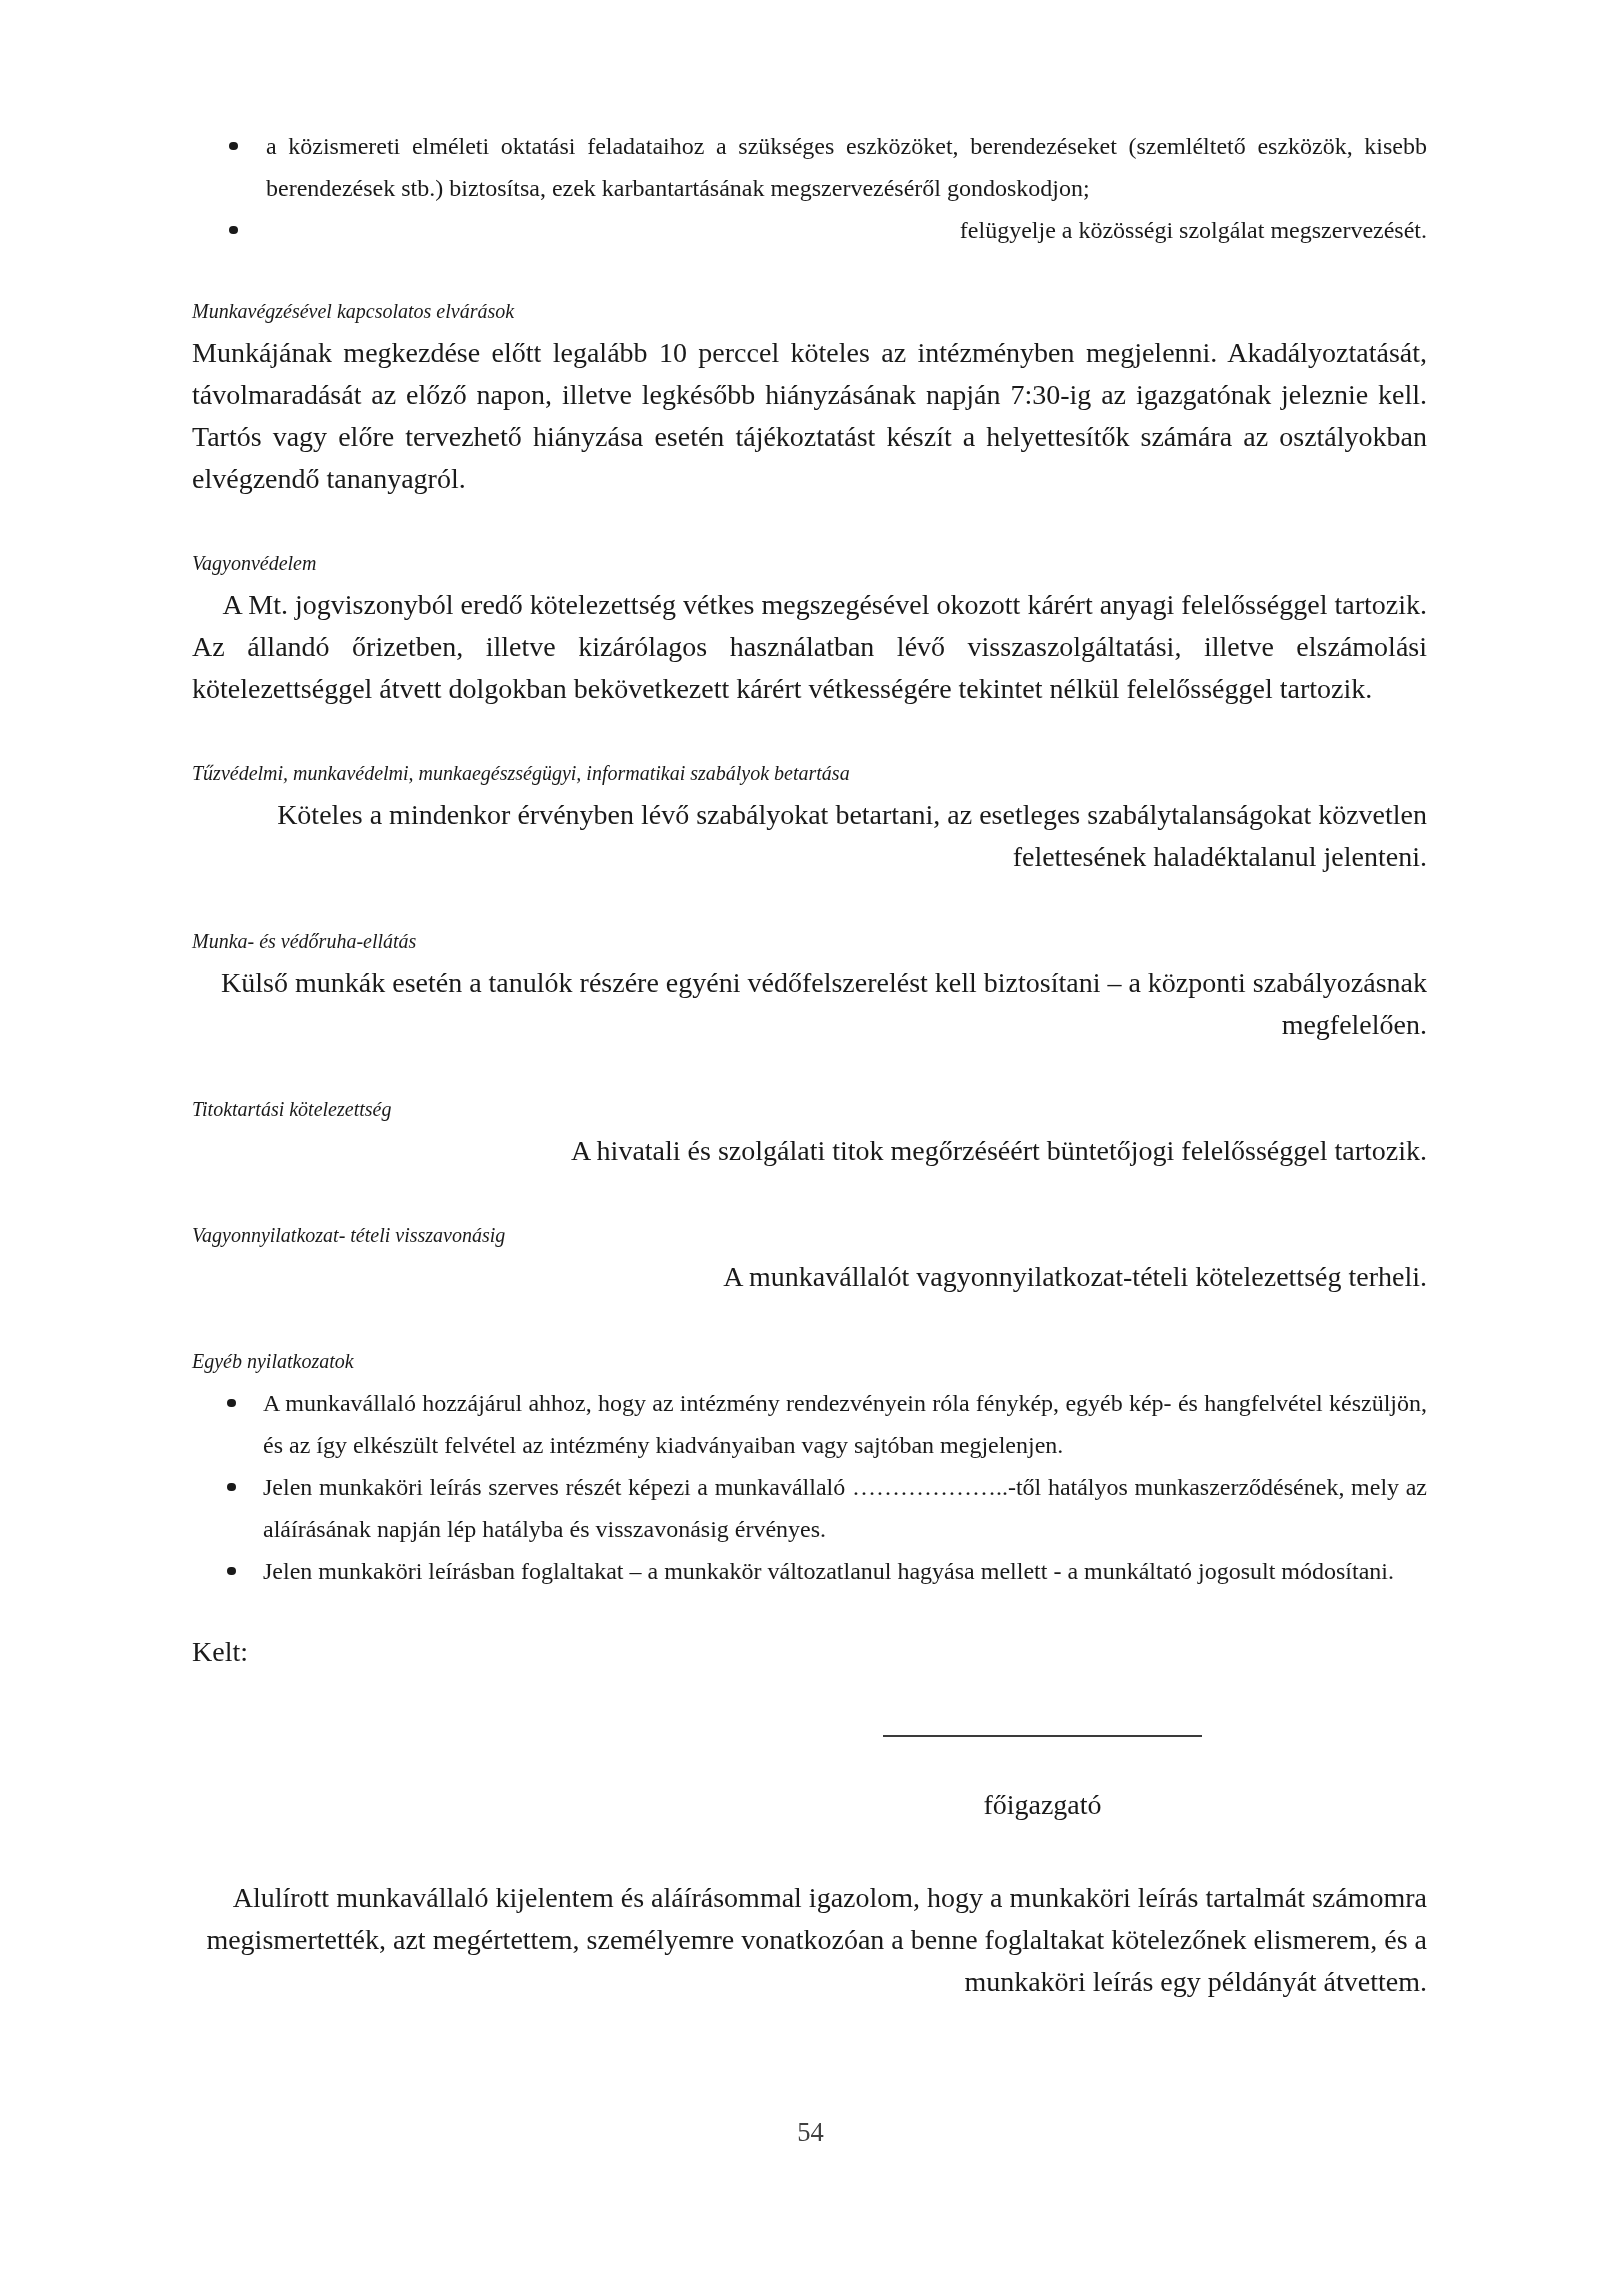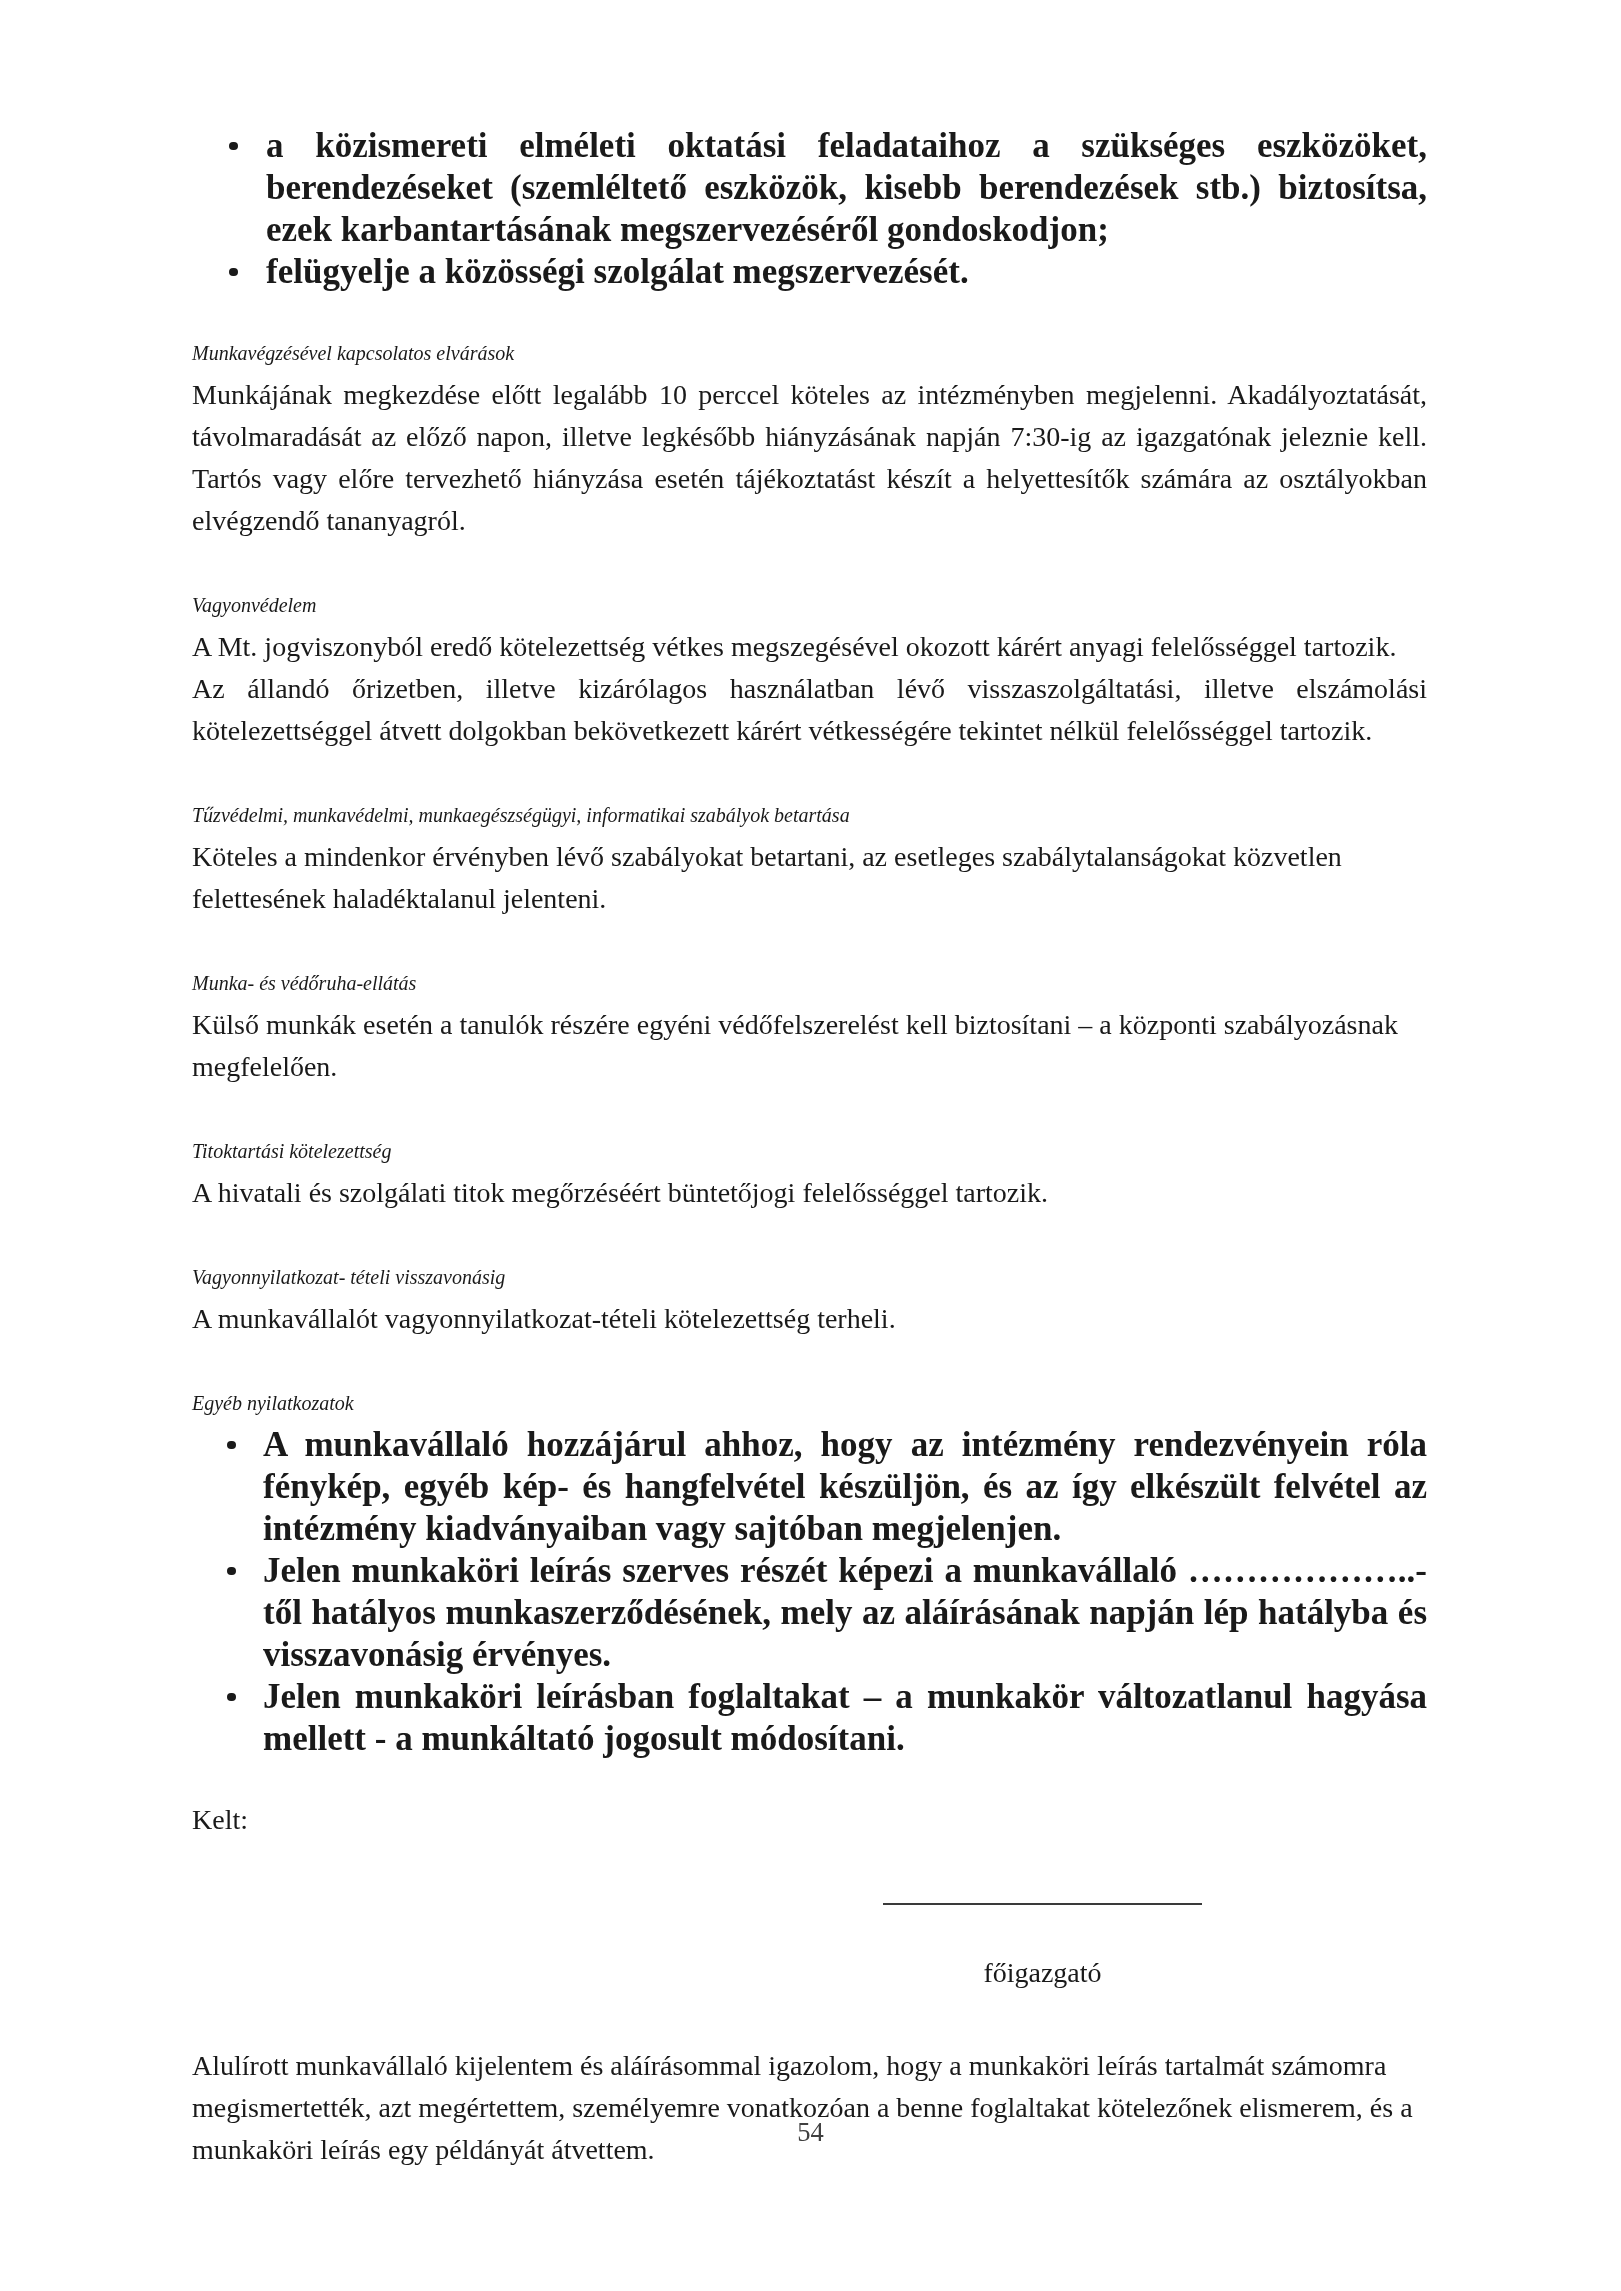--- a/index.html
+++ b/index.html
@@ -52,44 +52,43 @@
 
   
   ul.bullets {
     list-style: none;
     margin: 0;
     padding: 0;
   }
   ul.bullets li {
     position: relative;
     padding-left: 74px;
-    font-size: 35px;
+    font-size: 24px;
     line-height: 42px;
     text-align: justify;
     text-justify: inter-word;
     margin: 0;
-    font-weight: bold;
   }
   ul.bullets li .bullet-dot {
     position: absolute;
     left: 37px;
     top: 16.7px;
     width: 8.8px;
     height: 8.8px;
     border-radius: 50%;
     background: #1a1a1a;
   }
   ul.bullets li .li-text {
     display: block;
   }
   ul.bullets.narrow li { padding-left: 71px; }
   ul.bullets.narrow li .bullet-dot { left: 35px; }
 
   
-  .nojustify { text-align: left; }
+  .nojustify { text-align: right; }
 
   
   .kelt {
     font-size: 28px;
     line-height: 42px;
     margin: 0;
   }
   .sig-wrap {
     position: relative;
     height: 118px;

